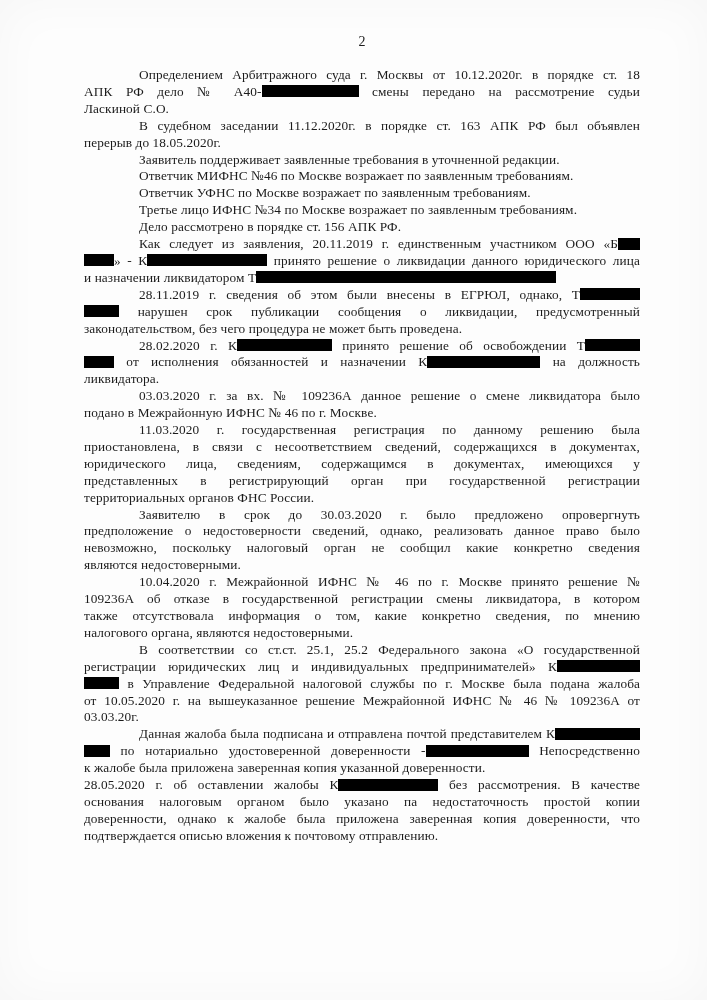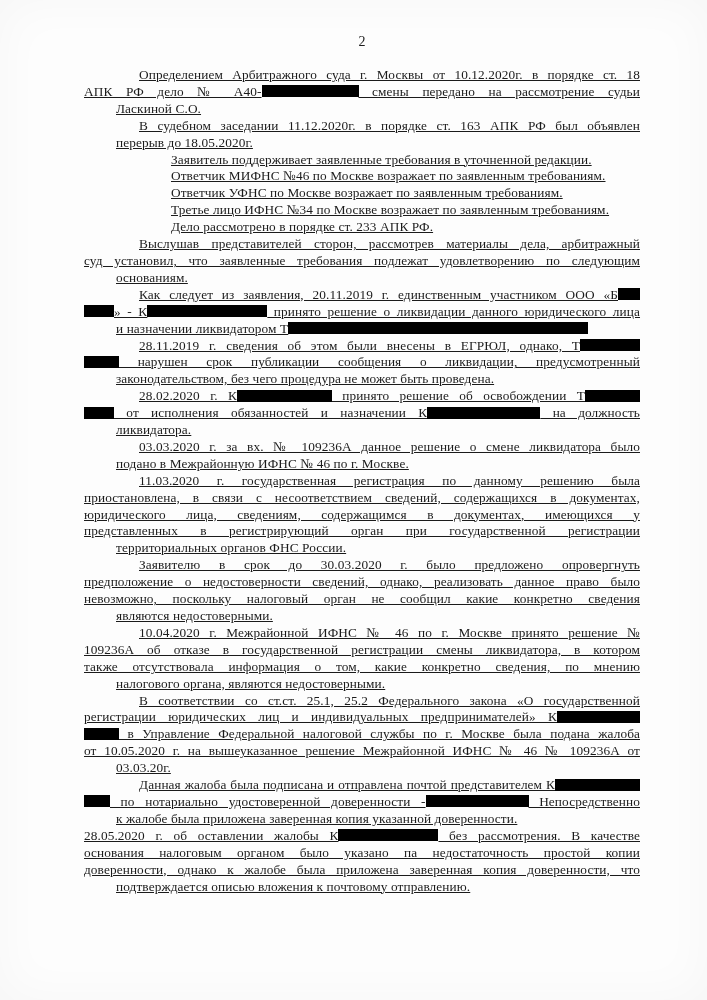--- a/index.html
+++ b/index.html
@@ -33,23 +33,22 @@
     width: 556px;
     font-size: 13.3px;
     line-height: 16.9px;
     letter-spacing: 0.1px;
   }
   .paragraph { margin: 0; }
   .line {
     text-align: justify;
     text-align-last: justify;
     min-height: 16.9px;
-    text-decoration: underline;
   }
-  .line.last { text-align-last: left; margin-left: 32px; }
+  .line.last { text-align-last: left; }
   .line.indent { text-indent: 55px; }
   .redaction {
     display: inline-block;
     background: #000000;
     height: 12px;
     vertical-align: baseline;
     margin-bottom: -1.5px;
   }
 </style>
 </head>
@@ -73,26 +72,21 @@
       <div class="paragraph">
         <div class="line last indent"><span>Ответчик МИФНС №46 по Москве возражает по заявленным требованиям.</span></div>
       </div>
       <div class="paragraph">
         <div class="line last indent"><span>Ответчик УФНС по Москве возражает по заявленным требованиям.</span></div>
       </div>
       <div class="paragraph">
         <div class="line last indent"><span>Третье лицо ИФНС №34 по Москве возражает по заявленным требованиям.</span></div>
       </div>
       <div class="paragraph">
-        <div class="line last indent"><span>Дело рассмотрено в порядке ст. 233 АПК РФ.</span></div>
-      </div>
-      <div class="paragraph">
-        <div class="line indent"><span>Выслушав представителей сторон, рассмотрев материалы дела, арбитражный</span></div>
-        <div class="line"><span>суд установил, что заявленные требования подлежат удовлетворению по следующим</span></div>
-        <div class="line last"><span>основаниям.</span></div>
+        <div class="line last indent"><span>Дело рассмотрено в порядке ст. 156 АПК РФ.</span></div>
       </div>
       <div class="paragraph">
         <div class="line indent"><span>Как следует из заявления, 20.11.2019 г. единственным участником ООО «Б</span><span class="redaction" style="width: 22px; background: rgb(0, 0, 0);"></span></div>
         <div class="line"><span class="redaction" style="width: 30px; background: rgb(0, 0, 0);"></span><span>» - К</span><span class="redaction" style="width: 120px; background: rgb(0, 0, 0);"></span><span> принято решение о ликвидации данного юридического лица</span></div>
         <div class="line last"><span>и назначении ликвидатором Т</span><span class="redaction" style="width: 300px; background: rgb(0, 0, 0);"></span></div>
       </div>
       <div class="paragraph">
         <div class="line indent"><span>28.11.2019 г. сведения об этом были внесены в ЕГРЮЛ, однако, Т</span><span class="redaction" style="width: 60px; background: rgb(0, 0, 0);"></span></div>
         <div class="line"><span class="redaction" style="width: 35px; background: rgb(0, 0, 0);"></span><span> нарушен срок публикации сообщения о ликвидации, предусмотренный</span></div>
         <div class="line last"><span>законодательством, без чего процедура не может быть проведена.</span></div>

